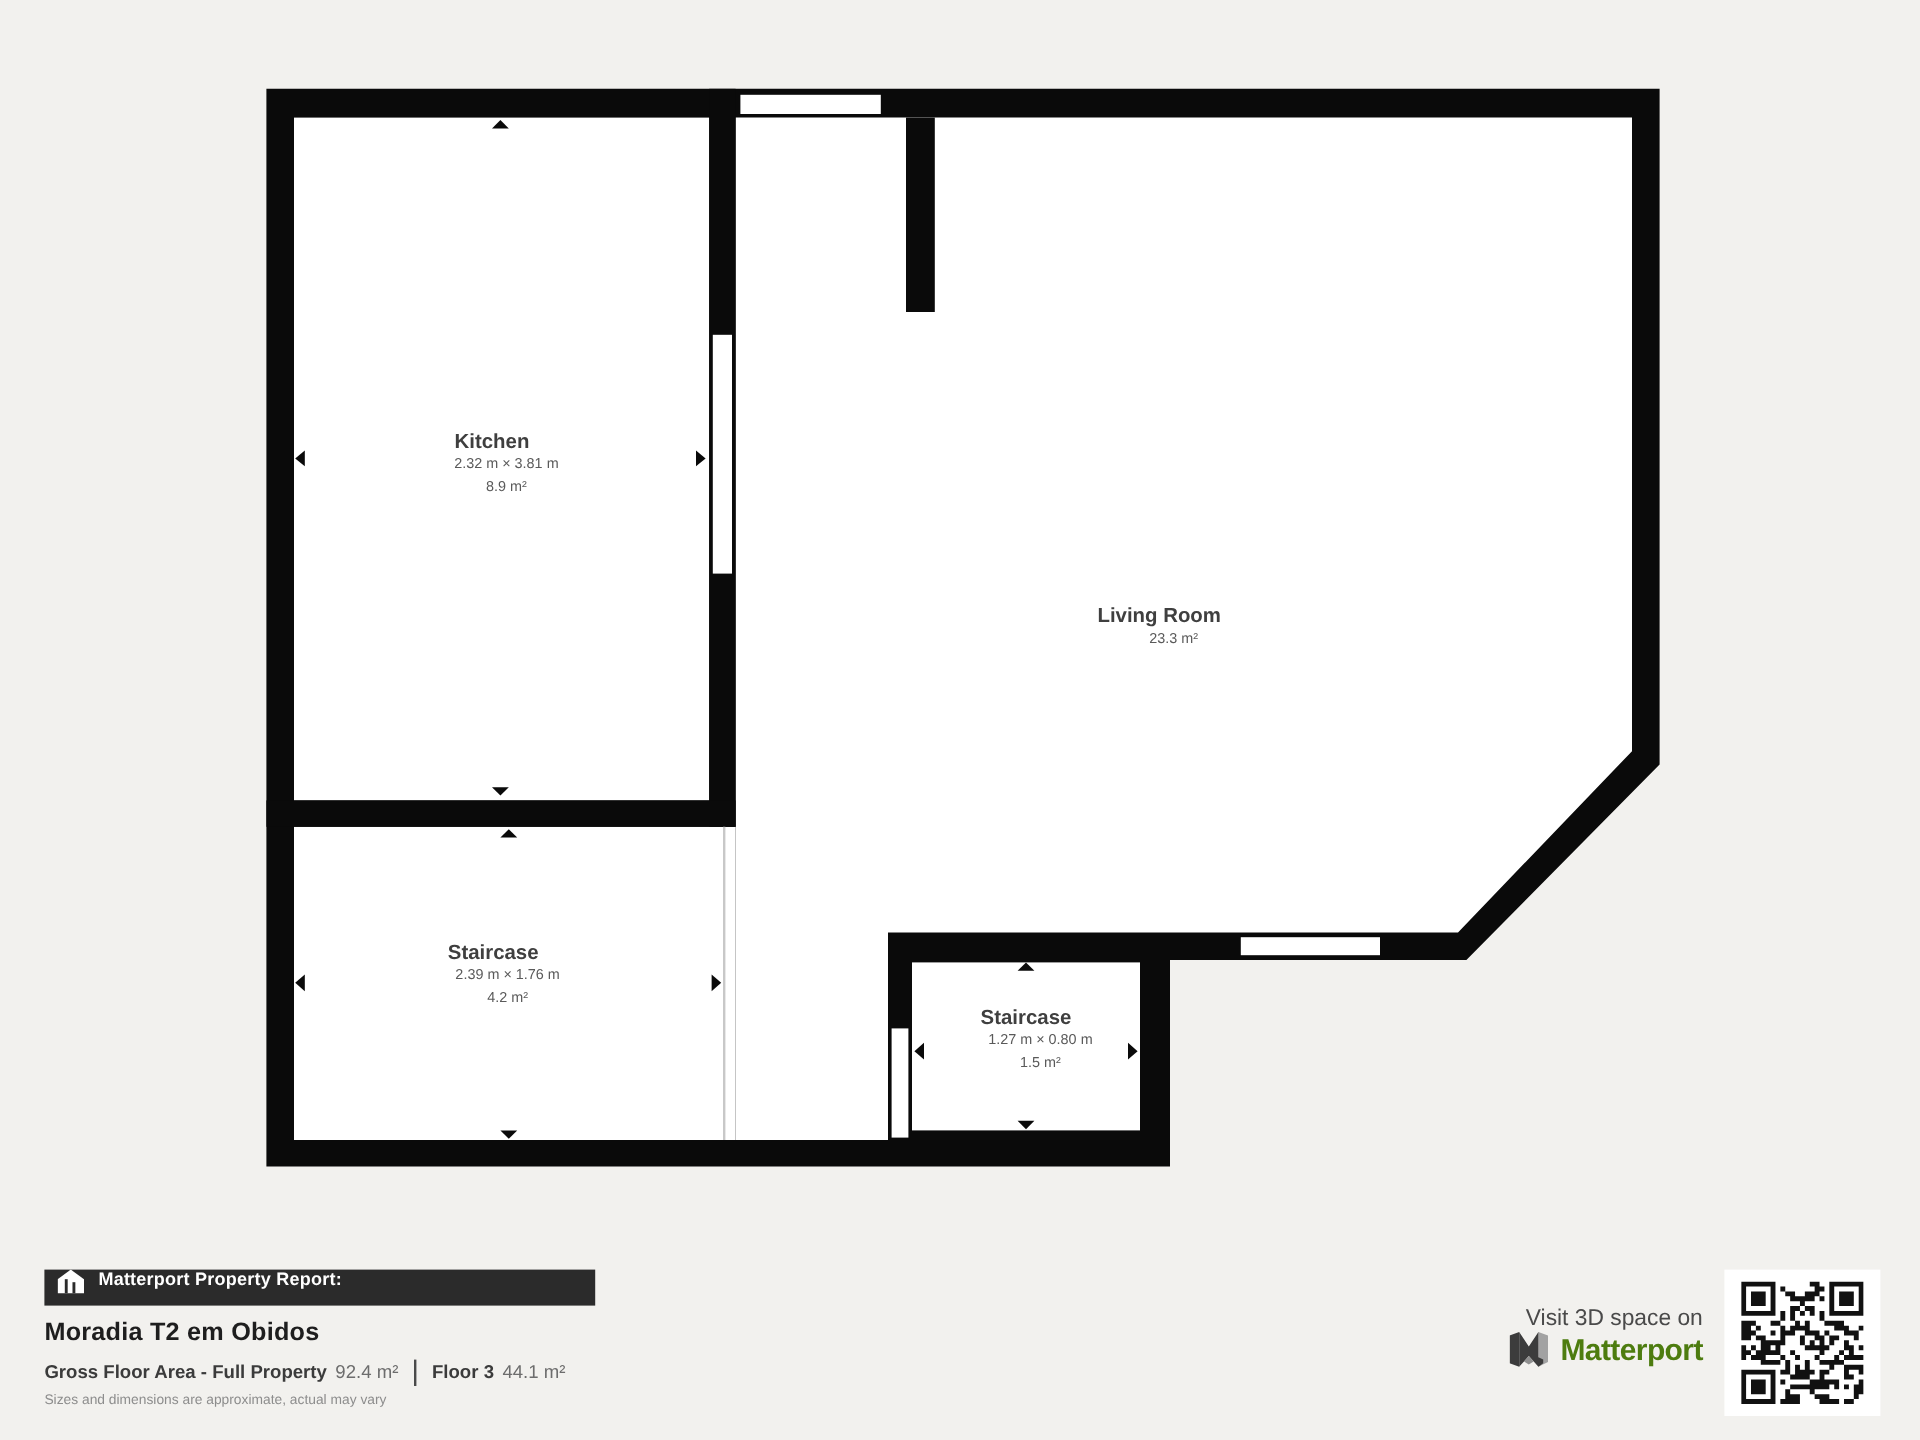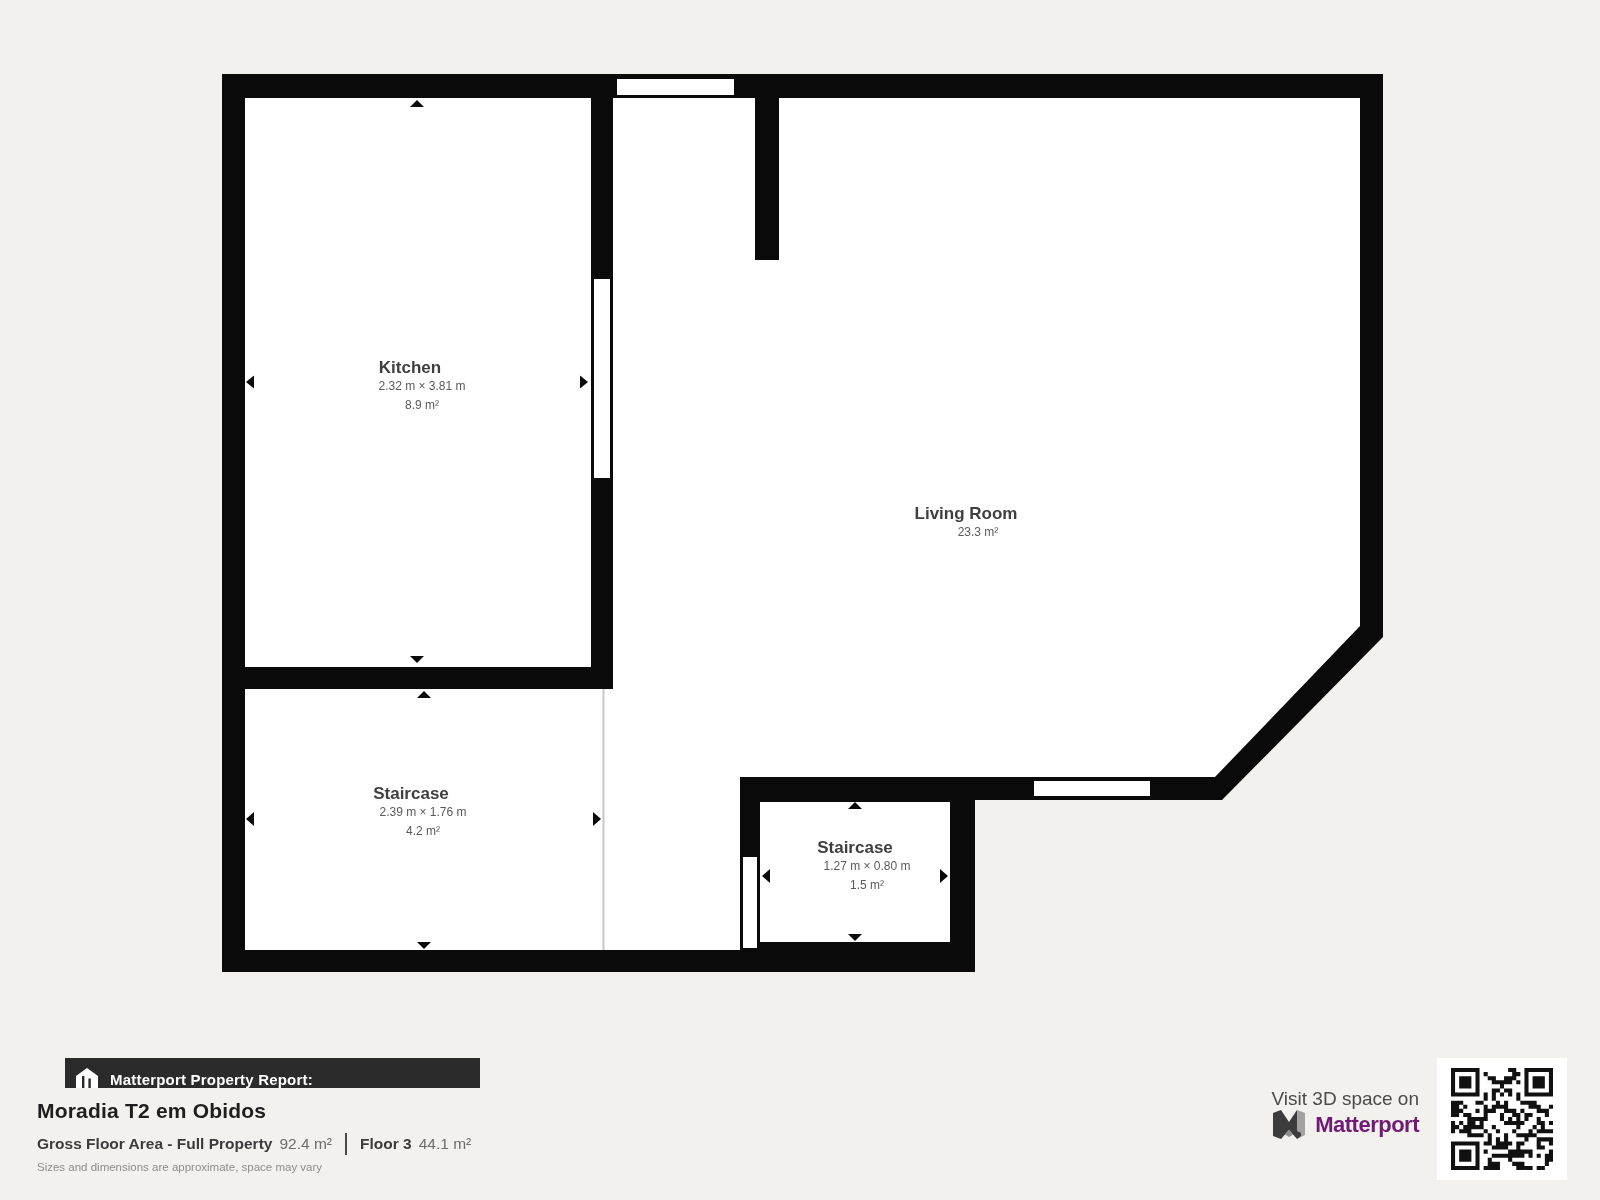--- a/index.html
+++ b/index.html
@@ -10,22 +10,22 @@
   }
   #plan-svg{position:absolute;left:0;top:0;}
   .room-label{
     position:absolute;transform:translate(-50%,-50%);
     text-align:center;white-space:nowrap;pointer-events:none;
   }
   .room-name{font-size:17px;font-weight:bold;color:#3f3f3f;line-height:19px;margin-top:19px;}
   .room-dims,.room-area{font-size:12px;color:#5a5a5a;line-height:19px;margin-left:24px;}
   
   .report-bar{
-    position:absolute;left:37px;top:1058px;width:415px;height:30px;
-    background:#2b2b2b;display:flex;align-items:flex-end;padding:0;box-sizing:border-box;margin-left:28px;
+    position:absolute;left:37px;top:1058px;width:459px;height:30px;
+    background:#2b2b2b;display:flex;align-items:flex-start;padding:0;box-sizing:border-box;
   }
   .report-bar .house{margin-left:11px;flex:0 0 auto;display:block;}
   .report-bar .bar-text{color:#ffffff;font-size:15px;font-weight:bold;margin-left:12px;letter-spacing:.2px;}
   .property-title{
     position:absolute;left:37px;top:1099px;
     font-size:21px;font-weight:bold;color:#1e1e1e;letter-spacing:.2px;
   }
   .stats-row{
     position:absolute;left:37px;top:1133px;display:flex;align-items:center;
     font-size:15.5px;color:#6d6d6d;
@@ -35,21 +35,21 @@
   .disclaimer{
     position:absolute;left:37px;top:1161px;font-size:11.5px;color:#8d8d8d;
   }
   
   .visit-text{
     position:absolute;right:181px;top:1088px;font-size:19px;color:#4a4a4a;
   }
   .brand-row{
     position:absolute;right:181px;top:1110px;display:flex;align-items:center;gap:10px;
   }
-  .brand-word{font-size:22px;font-weight:bold;color:#701a75;letter-spacing:-0.5px;}
+  .brand-word{font-size:25px;font-weight:bold;color:#4d7c0f;letter-spacing:-0.5px;}
   .qr-box{
     position:absolute;left:1437px;top:1058px;width:130px;height:122px;background:#ffffff;
     display:flex;align-items:center;justify-content:center;
   }
 </style>
 </head>
 <body>
 
 <svg id="plan-svg" width="1600" height="1200" viewBox="0 0 1600 1200">
 
@@ -124,21 +124,21 @@
 <div class="property-title">Moradia T2 em Obidos</div>
 
 <div class="stats-row">
   <span class="lbl">Gross Floor Area - Full Property</span>
   <span>92.4 m²</span>
   <span class="divider"></span>
   <span class="lbl">Floor 3</span>
   <span>44.1 m²</span>
 </div>
 
-<div class="disclaimer">Sizes and dimensions are approximate, space may vary</div>
+<div class="disclaimer">Sizes and dimensions are approximate, actual may vary</div>
 
 <div class="visit-text">Visit 3D space on</div>
 
 <div class="brand-row">
   <svg width="32" height="30" viewBox="0 0 32 30">
     <polygon fill="#a2a2a2" points="24,0 32,3 32,25 24,29"></polygon>
     <polygon fill="#3c3c3c" points="0,3 8,0 8,29 0,26"></polygon>
     <polygon fill="#3c3c3c" points="8,0 16,12 24,0 24,21 28,23 28,26 24,29 16,20 8,29"></polygon>
     <polygon fill="#8f8f8f" points="16,20 20,24.5 16,27 12,24.5"></polygon>
   </svg>

